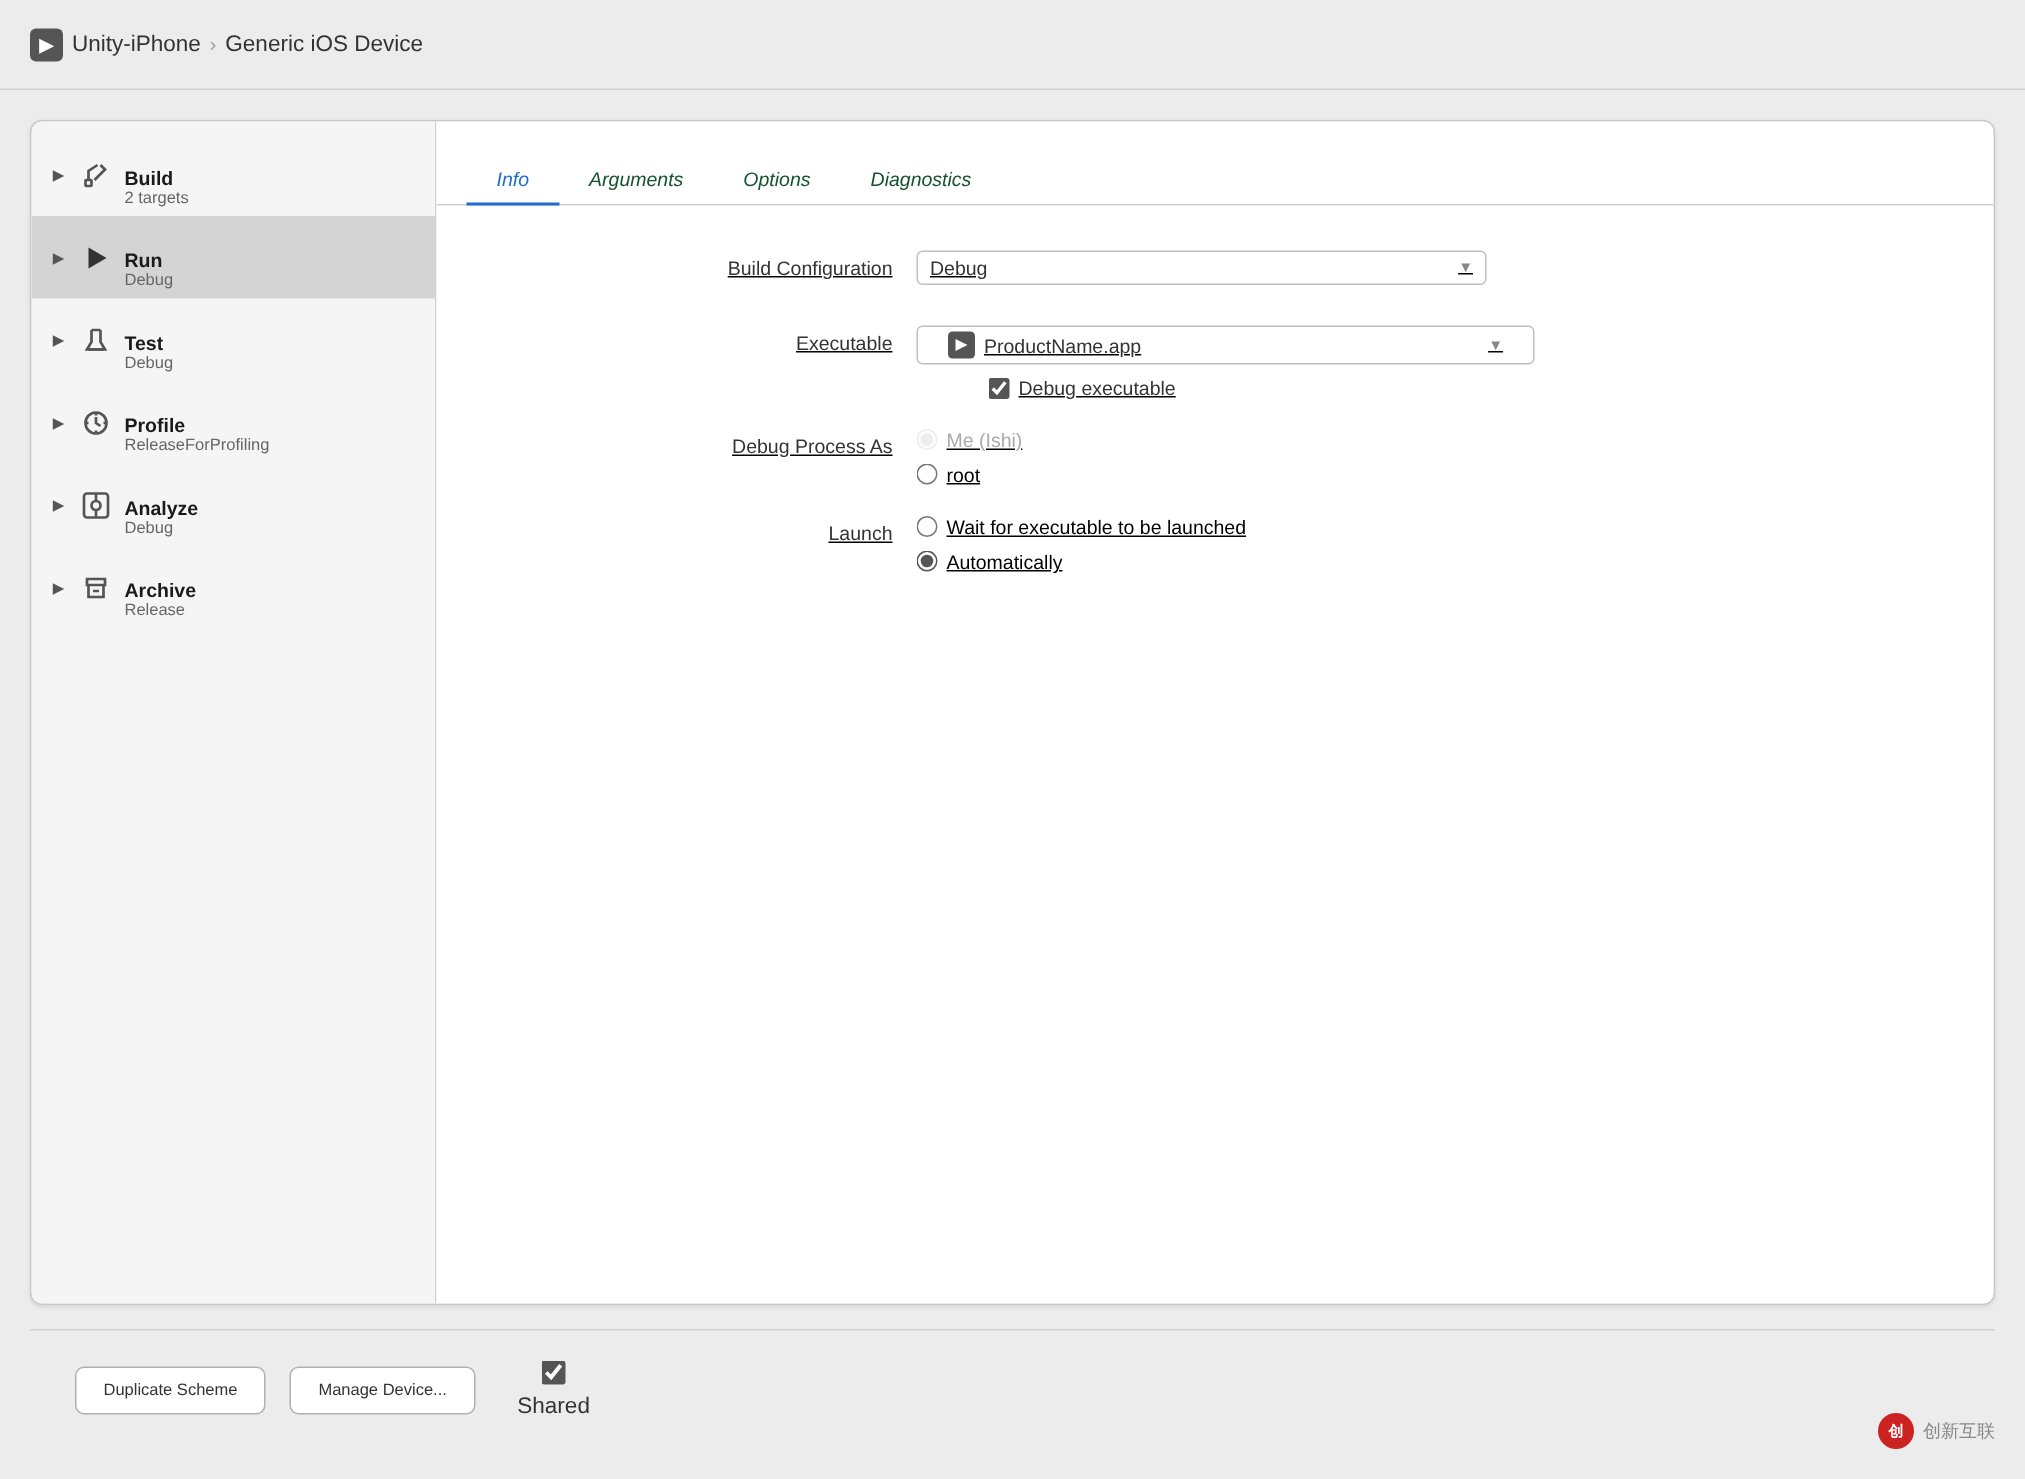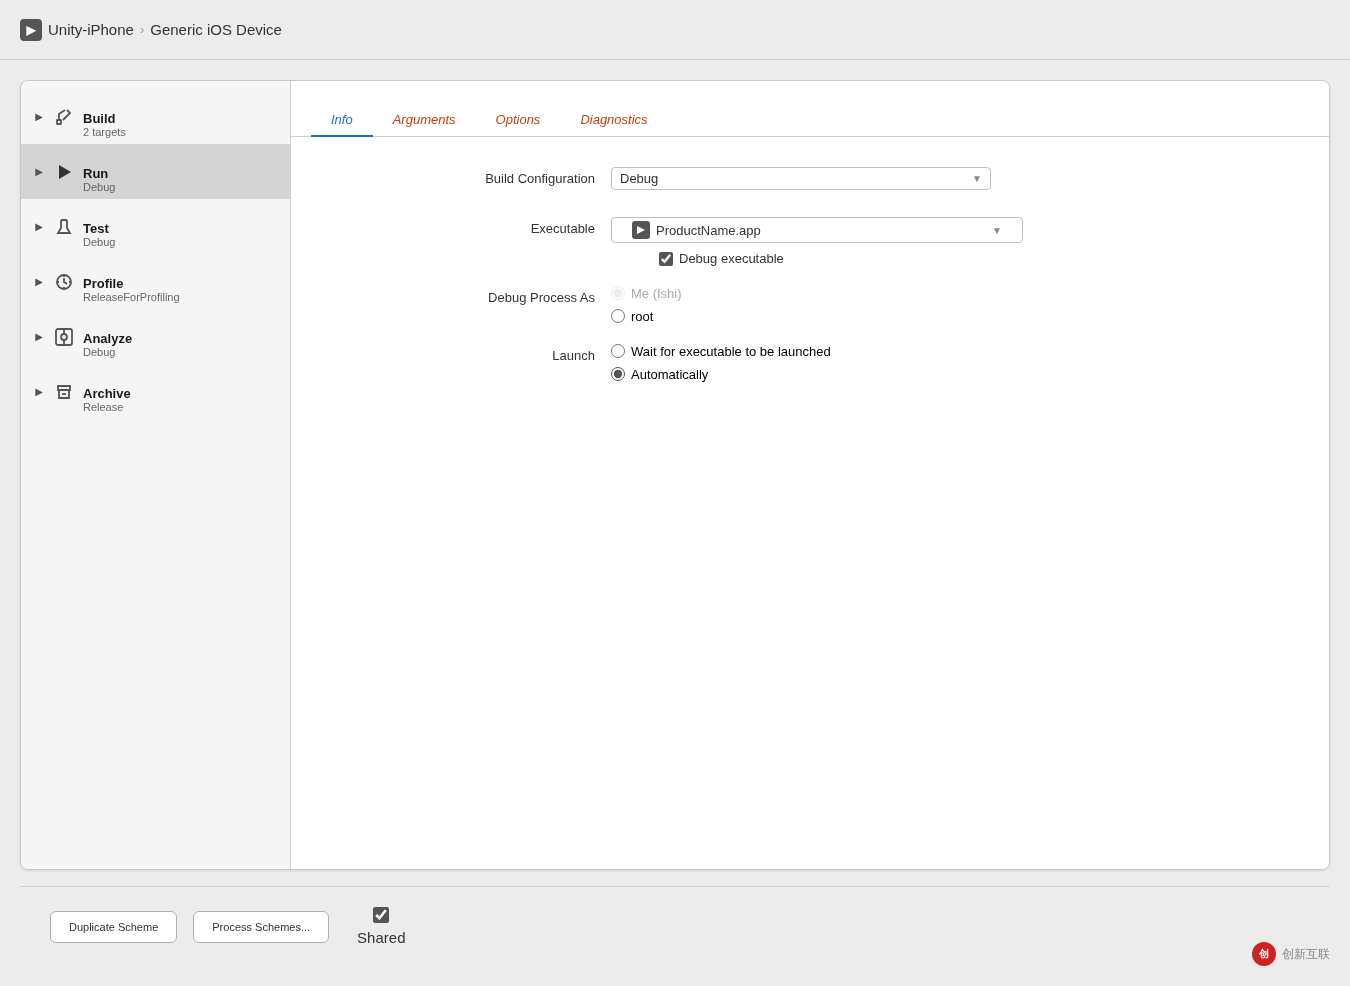--- a/index.html
+++ b/index.html
@@ -109,34 +109,35 @@
       border-bottom: 1px solid #d0d0d0;
       padding: 0 20px;
       height: 56px;
       align-items: flex-end;
       font-style: italic;
     }
 
     .tab {
       padding: 8px 20px;
       font-size: 13px;
-      color: #c2410c;
+      color: #14532d;
       cursor: pointer;
       border-bottom: 2px solid transparent;
       margin-bottom: -1px;
     }
     .tab.active {
       color: #1e6ccd;
       border-bottom: 2px solid #1e6ccd;
     }
 
     
     .form-content {
       padding: 30px 40px;
       flex: 1;
+      text-decoration: underline;
     }
 
     .form-row {
       display: flex;
       align-items: flex-start;
       margin-bottom: 20px;
       min-height: 30px;
     }
 
     .form-label {
@@ -454,21 +455,21 @@
         </div>
 
       </div>
 
     </div>
 
   </div>
 
   <div class="bottom-bar">
     <button class="btn">Duplicate Scheme</button>
-    <button class="btn">Process Schemes...</button>
+    <button class="btn">Manage Device...</button>
     <div class="shared-checkbox">
       <input type="checkbox" checked="" style="">
       <span>Shared</span>
     </div>
   </div>
 
 </div>
 
 <div class="watermark">
   <div class="watermark-logo">创</div>

